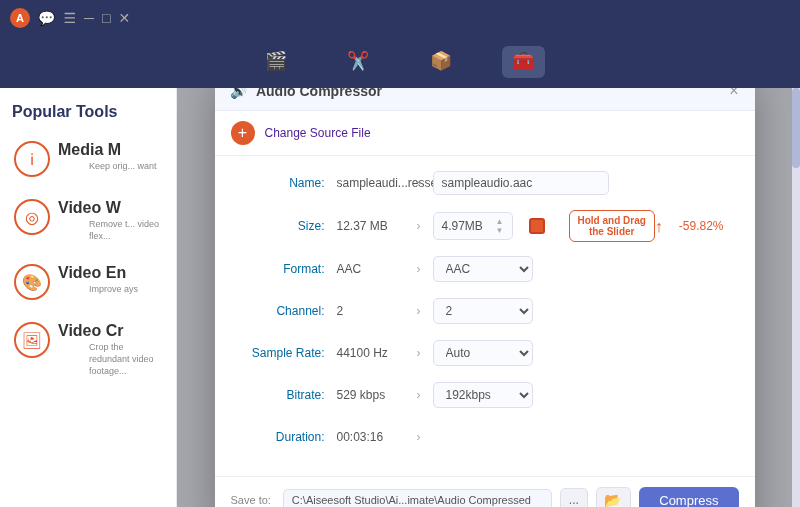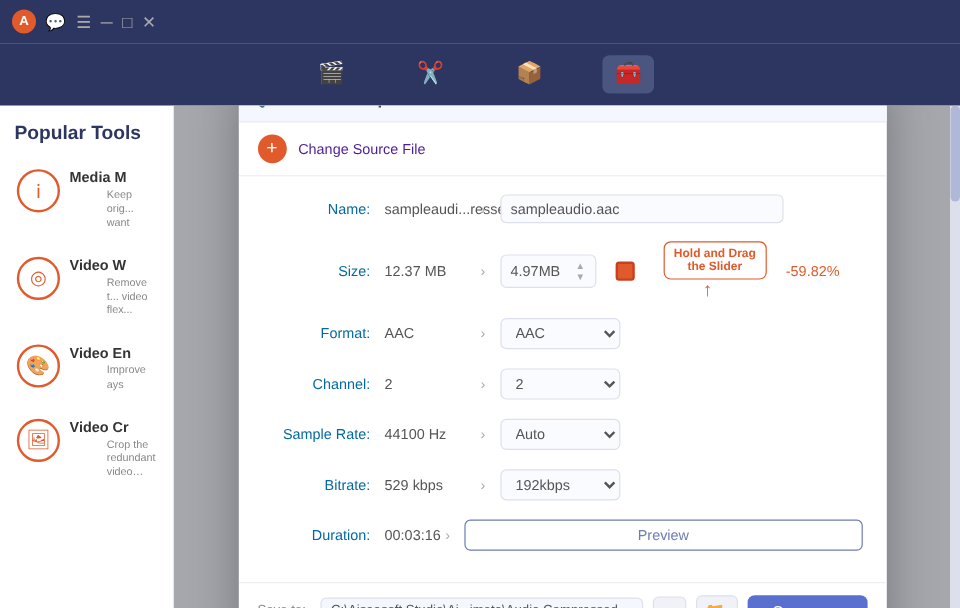--- a/index.html
+++ b/index.html
@@ -92,21 +92,21 @@
 
     
     .content-area {
       display: flex;
       flex: 1;
       overflow: hidden;
     }
 
     
     .sidebar {
-      width: 145px;
+      width: 177px;
       background: white;
       border-right: 1px solid #e5e8f0;
       padding: 15px 8px;
       flex-shrink: 0;
       overflow: hidden;
     }
     .sidebar-title {
       font-size: 16px;
       font-weight: 700;
       color: #2d3561;
@@ -132,21 +132,21 @@
       color: #e05a2b;
       font-size: 16px;
       margin-right: 8px;
       flex-shrink: 0;
     }
     .sidebar-item-text {
       flex: 1;
       overflow: hidden;
     }
     .sidebar-item-name {
-      font-size: 12px;
+      font-size: 16px;
       font-weight: 600;
       color: #333;
       margin-bottom: 2px;
     }
     .sidebar-item-desc {
       font-size: 9px;
       color: #888;
       line-height: 1.3;
       display: -webkit-box;
       -webkit-line-clamp: 3;
@@ -285,21 +285,21 @@
     }
     .form-input {
       border: 1px solid #dde0ec;
       border-radius: 5px;
       padding: 4px 8px;
       font-size: 12px;
       color: #555;
       background: #fafbff;
       outline: none;
     }
-    .form-input.wide { width: 236px; }
+    .form-input.wide { width: 176px; }
     .form-select {
       border: 1px solid #dde0ec;
       border-radius: 5px;
       padding: 4px 8px;
       font-size: 12px;
       color: #555;
       background: #fafbff;
       outline: none;
       width: 100px;
     }
@@ -520,21 +520,21 @@
                 <div class="form-spinner">
                   <span>4.97MB</span>
                   <div class="spinner-arrows">
                     <span>▲</span>
                     <span>▼</span>
                   </div>
                 </div>
                 <div class="slider-indicator"></div>
 
                 <div style="display:flex; align-items:center; margin-left:4px;">
-                  <div style="display:flex; flex-direction:column; align-items:center;">
+                  <div style="display:flex; flex-direction:row; align-items:center;">
                     <div class="tooltip-box">
                       <span>Hold and Drag</span><br>
                       <span>the Slider</span>
                     </div>
                     <div style="color:#e05a2b; font-size:16px; line-height:1; margin-top:2px;">↑</div>
                   </div>
                 </div>
                 <span class="percent-label">-59.82%</span>
               </div>
             </div>
@@ -579,21 +579,20 @@
                 <option>192kbps</option>
                 <option>128kbps</option>
                 <option>256kbps</option>
               </select>
             </div>
 
             <div class="form-row">
               <span class="form-label">Duration:</span>
               <span class="form-value-left">00:03:16</span>
               <span class="form-arrow">›</span>
-              <button class="preview-btn">Preview</button>
             </div>
 
           </div>
 
           <div class="modal-footer">
             <span class="save-label">Save to:</span>
             <div class="save-path">C:\Aiseesoft Studio\Ai...imate\Audio Compressed</div>
             <button class="footer-btn-dots">...</button>
             <button class="footer-btn-folder">
               <span>📂</span>

